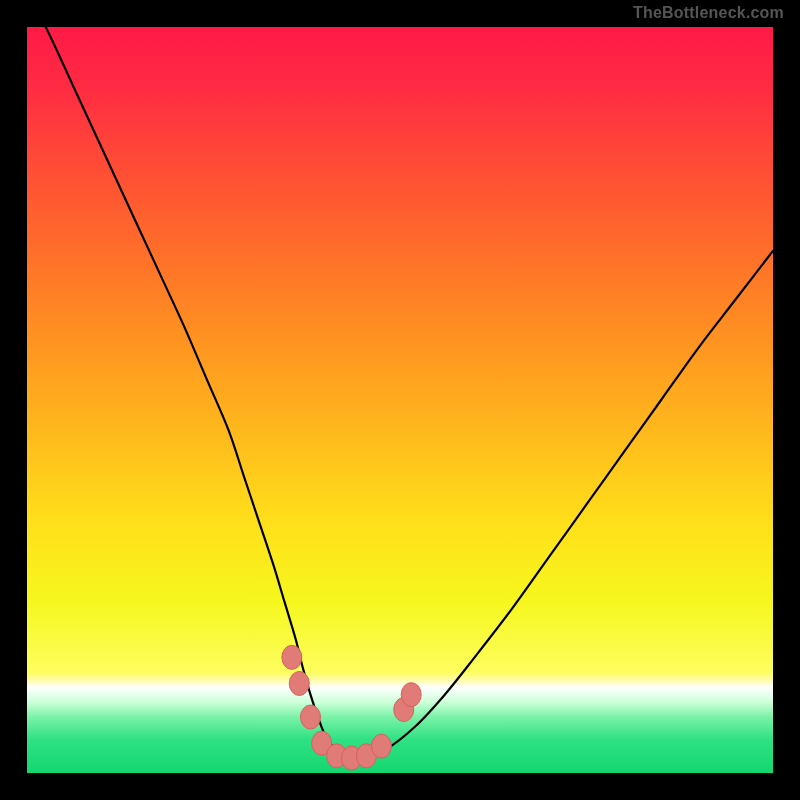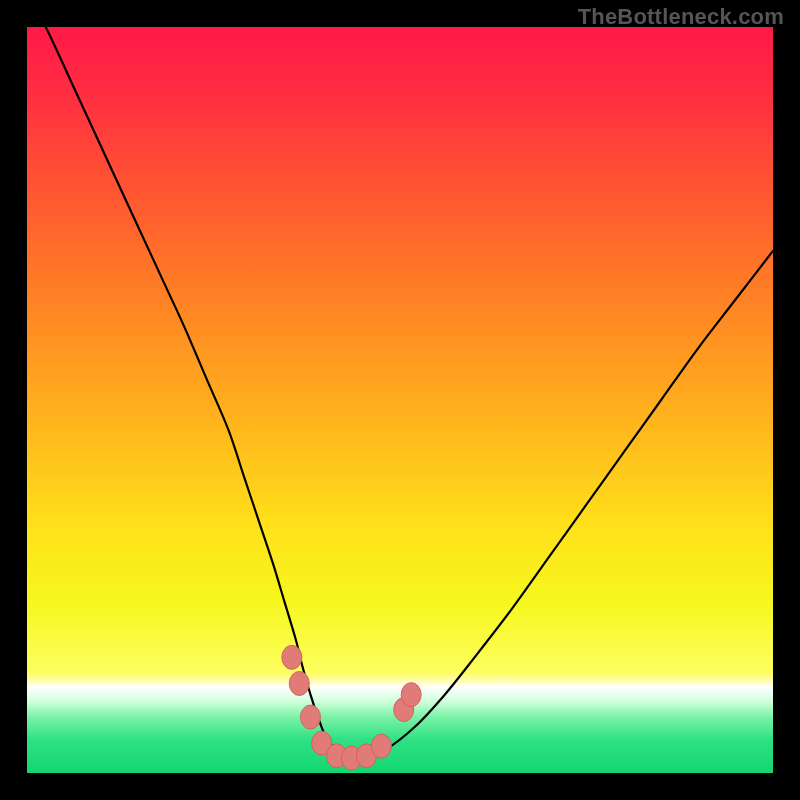--- a/index.html
+++ b/index.html
@@ -16,21 +16,21 @@
     top: 0;
     width: 800px;
     height: 800px;
     background: #000;
   }
   .watermark {
     position: absolute;
     top: 4px;
     right: 16px;
     font-family: Arial, Helvetica, sans-serif;
-    font-size: 22px;
+    font-size: 16px;
     font-weight: 600;
     color: #555;
     letter-spacing: 0.2px;
   }
   svg {
     position: absolute;
     left: 0;
     top: 0;
   }
 </style>

